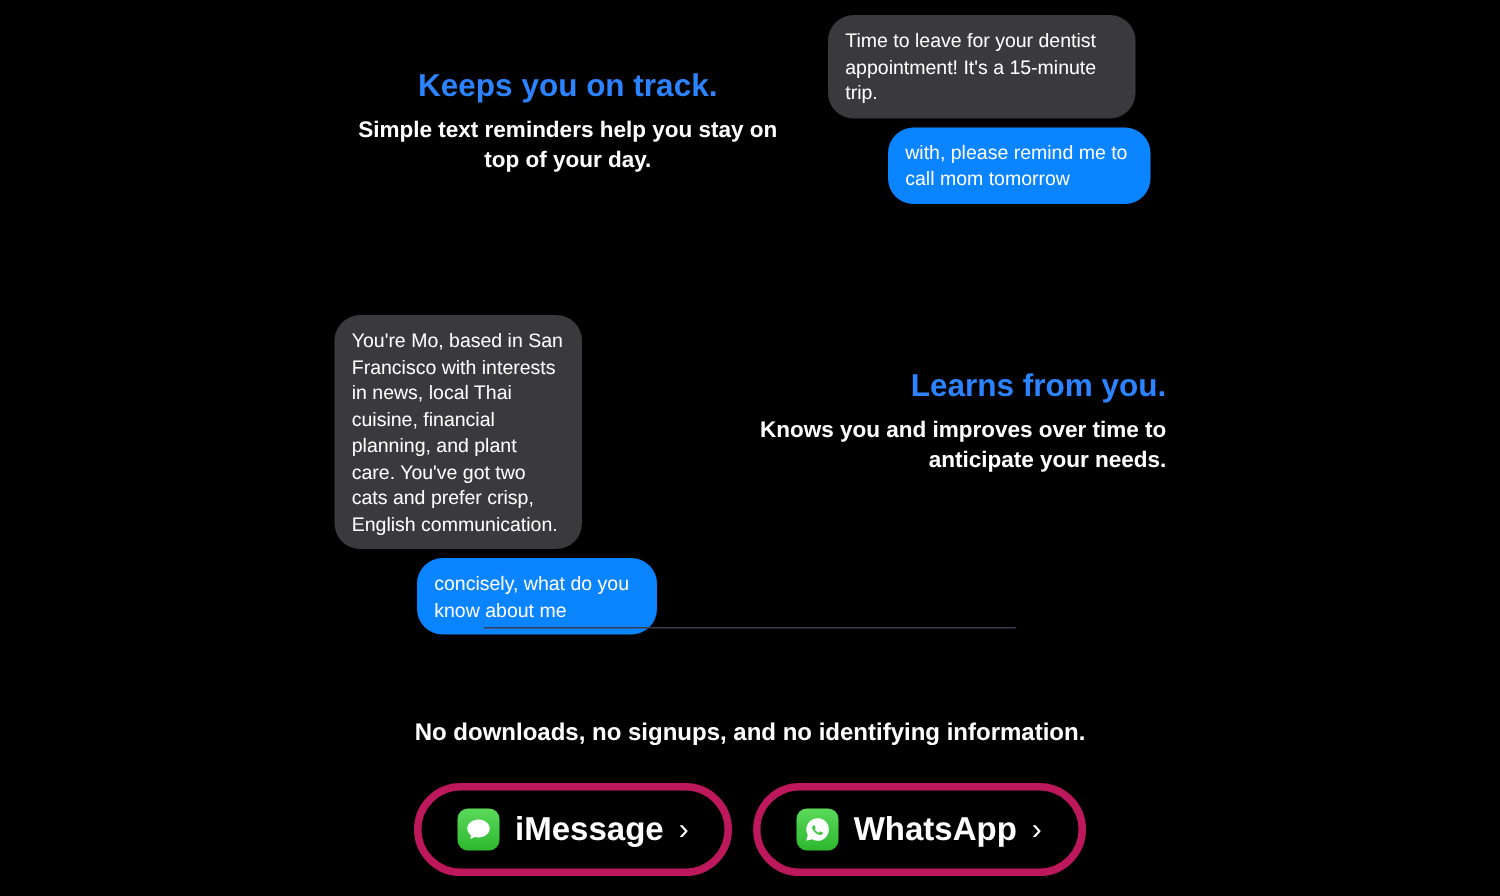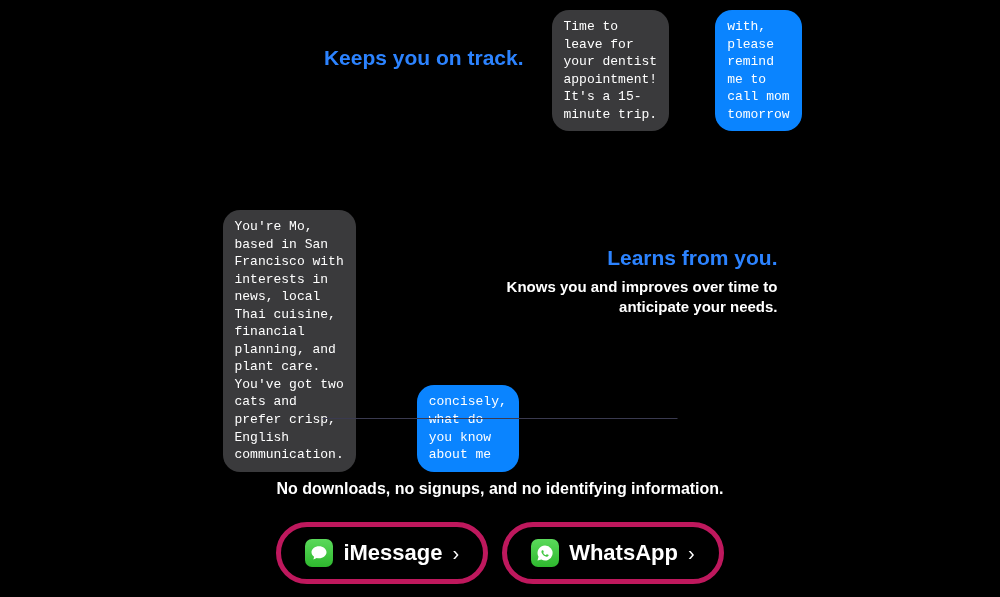--- a/index.html
+++ b/index.html
@@ -17,21 +17,21 @@
       top: 10px;
       left: 0;
       right: 0;
       display: flex;
       gap: 28px;
       justify-content: center;
       align-items: flex-start;
     }
     .section1-text {
       width: 290px;
-      text-align: right;
+      text-align: center;
       padding-top: 36px;
     }
     .section2 {
       position: absolute;
       top: 210px;
       left: 0;
       right: 0;
       display: flex;
       gap: 30px;
       justify-content: center;
@@ -49,24 +49,23 @@
       margin-bottom: 7px;
     }
     .subhead {
       color: #ffffff;
       font-size: 15px;
       font-weight: 600;
       line-height: 1.35;
     }
     .conv {
       display: flex;
-      flex-direction: row;
+      flex-direction: column;
       gap: 6px;
       width: 215px;
-      font-family: Liberation Mono, monospace;
     }
     .bubble {
       border-radius: 17px;
       padding: 8px 12px;
       font-size: 13px;
       line-height: 1.35;
       color: #fff;
       max-width: 205px;
       position: relative;
     }
@@ -135,20 +134,21 @@
       justify-content: center;
     }
     .appicon svg { width: 18px; height: 18px; }
   </style>
 </head>
 <body>
 
 <div class="section1">
   <div class="section1-text">
     <div class="headline">Keeps you on track.</div>
+    <div class="subhead">Simple text reminders help you stay on top of your day.</div>
   </div>
   <div class="conv">
     <div class="bubble gray">Time to leave for your dentist appointment! It's a 15-minute trip.</div>
     <div class="bubble blue">with, please remind me to call mom tomorrow</div>
   </div>
 </div>
 
 <div class="section2">
   <div class="conv">
     <div class="bubble gray">You're Mo, based in San Francisco with interests in news, local Thai cuisine, financial planning, and plant care. You've got two cats and prefer crisp, English communication.</div>

